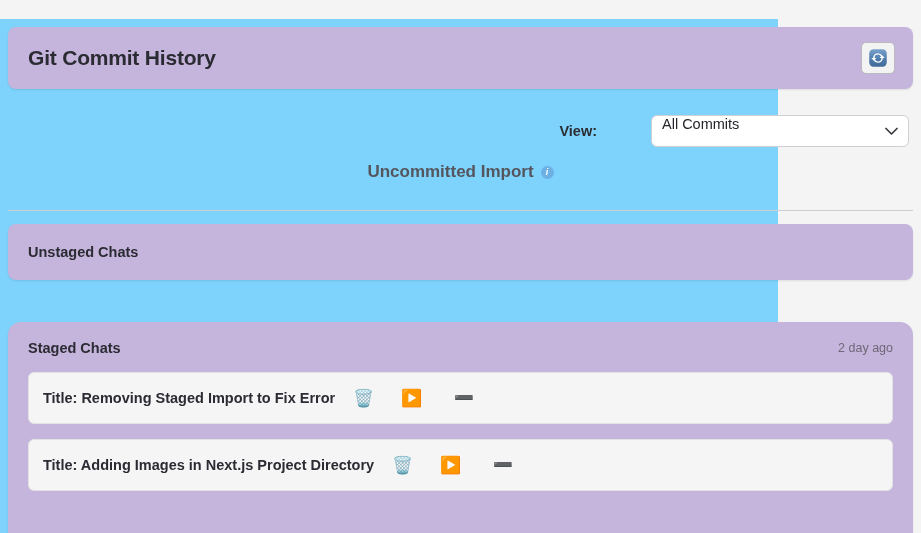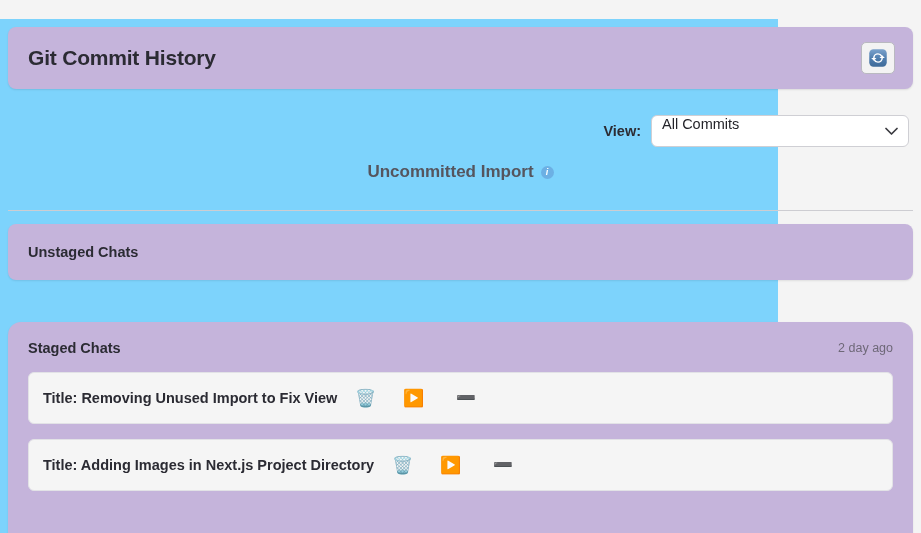--- a/index.html
+++ b/index.html
@@ -62,20 +62,21 @@
   .toolbar {
     position: absolute;
     left: 0;
     top: 88px;
     width: 921px;
     height: 48px;
     display: flex;
     align-items: center;
     justify-content: flex-end;
     padding-right: 12px;
+    gap: 44px;
   }
   .view-label {
     font-size: 14.5px;
     font-weight: bold;
     color: #2c2c33;
     margin-right: 10px;
   }
   .view-select-wrap {
     position: relative;
     width: 258px;
@@ -274,21 +275,21 @@
     <div class="section-head">Unstaged Chats</div>
   </div>
 
   <div class="section-card staged-card">
     <div class="staged-head-row">
       <div class="section-head">Staged Chats</div>
       <div class="staged-time">2 day ago</div>
     </div>
 
     <div class="chat-row">
-      <span class="chat-title">Title: Removing Unused Import to Fix View</span>
+      <span class="chat-title">Title: Removing Staged Import to Fix Error</span>
       <span class="row-actions">
         <button class="act">🗑️</button>
         <button class="act spaced">▶️</button>
         <button class="act dash">➖</button>
       </span>
     </div>
 
     <div class="chat-row">
       <span class="chat-title">Title: Adding Images in Next.js Project Directory</span>
       <span class="row-actions">

